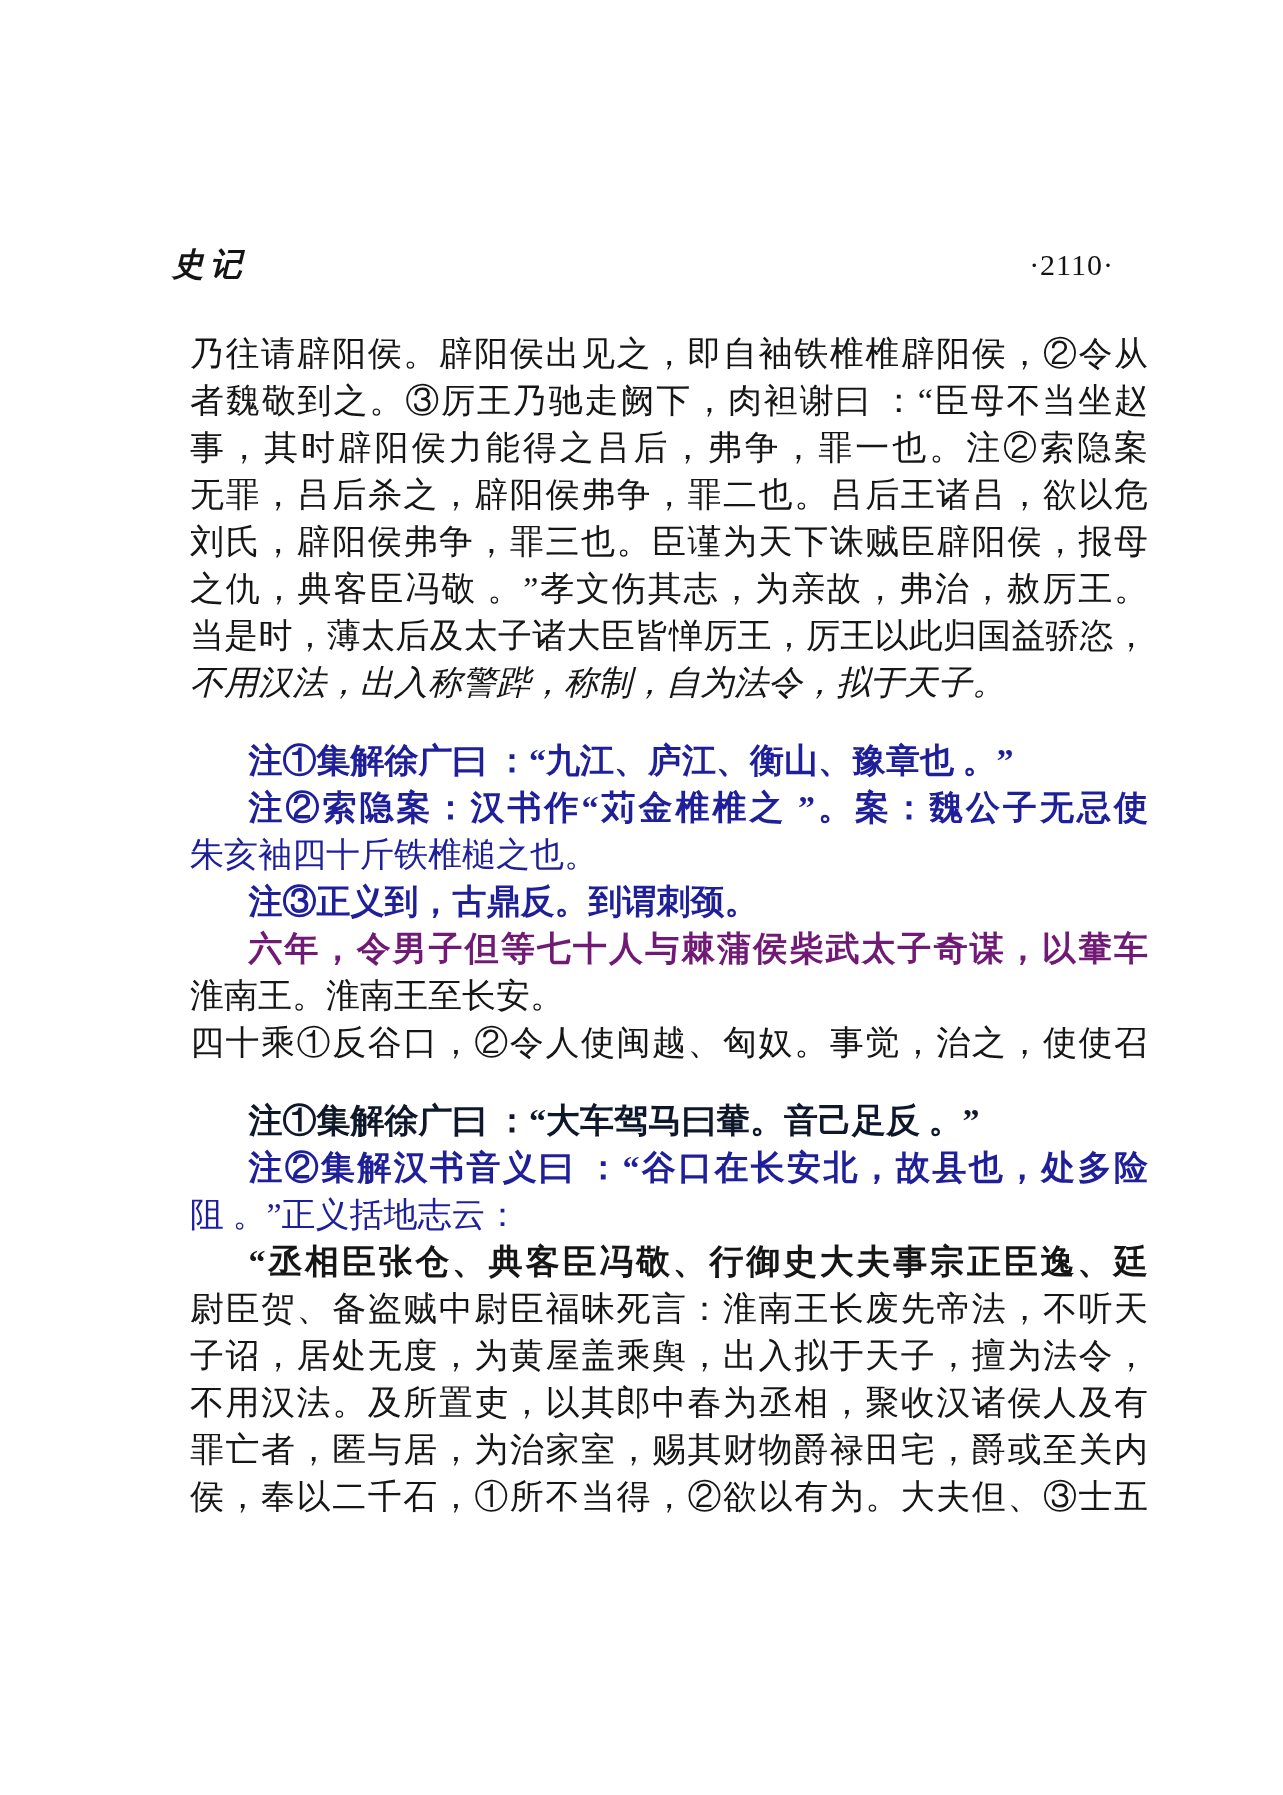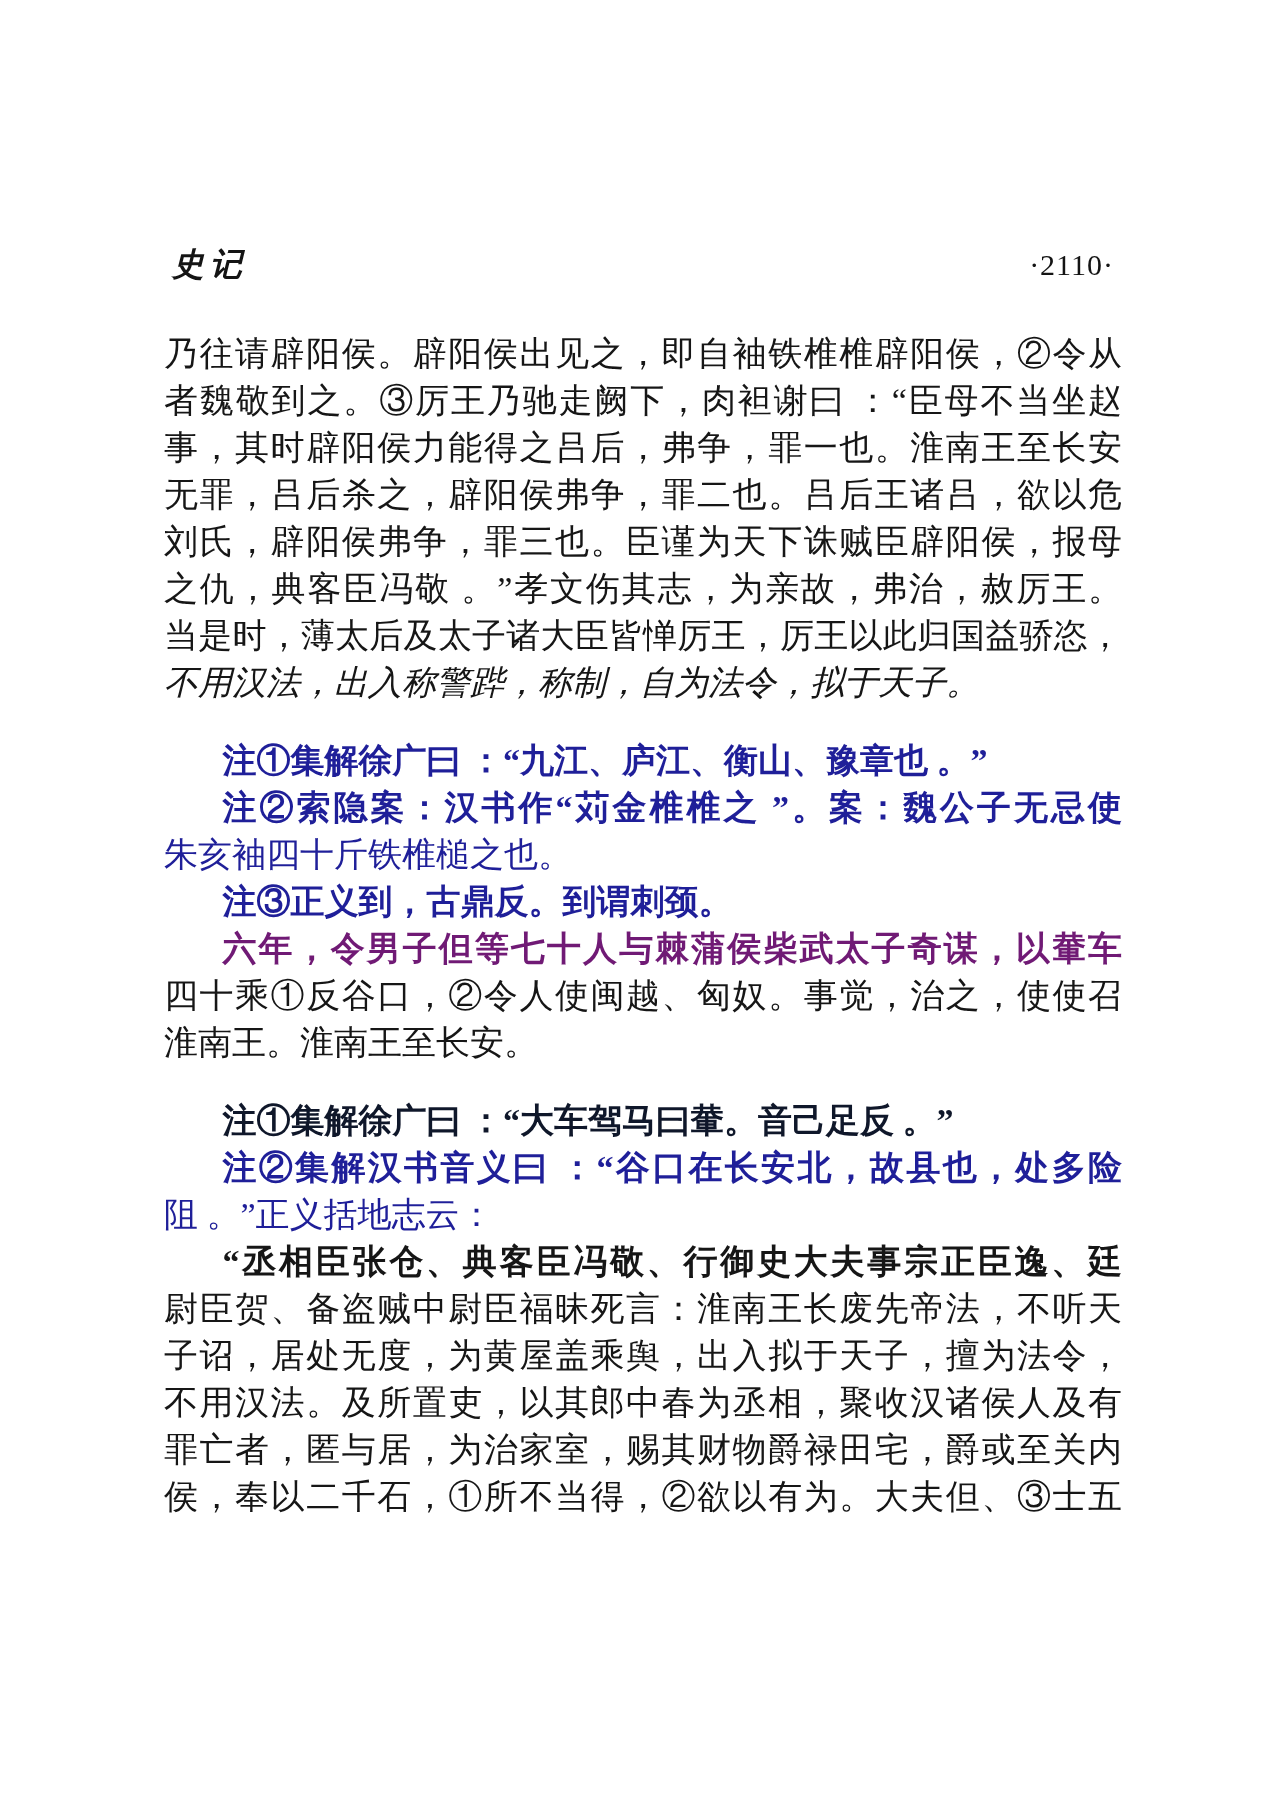--- a/index.html
+++ b/index.html
@@ -28,21 +28,21 @@
     color: #141414;
   }
   .page-number {
     font-size: 30px;
     color: #141414;
     padding-right: 16px;
     letter-spacing: 1px;
   }
   .content {
     position: absolute;
-    left: 164px;
+    left: 190px;
     top: 330px;
     width: 958px;
   }
   .line {
     font-size: 34px;
     line-height: 47px;
     height: 47px;
     white-space: normal;
     text-align: left;
     letter-spacing: 0;
@@ -58,33 +58,33 @@
 <body>
 
 <div class="page">
   <div class="header">
     <span class="book-title">史记</span>
     <span class="page-number">·2110·</span>
   </div>
   <div class="content" id="content">
       <div class="line just" style="color: rgb(22, 22, 22);">乃往请辟阳侯。辟阳侯出见之，即自袖铁椎椎辟阳侯，②令从</div>
       <div class="line just" style="color: rgb(22, 22, 22);">者魏敬到之。③厉王乃驰走阙下，肉袒谢曰 ：“臣母不当坐赵</div>
-      <div class="line just" style="color: rgb(22, 22, 22);">事，其时辟阳侯力能得之吕后，弗争，罪一也。淮南王至长安</div>
+      <div class="line just" style="color: rgb(22, 22, 22);">事，其时辟阳侯力能得之吕后，弗争，罪一也。注②索隐案</div>
       <div class="line just" style="color: rgb(22, 22, 22);">无罪，吕后杀之，辟阳侯弗争，罪二也。吕后王诸吕，欲以危</div>
       <div class="line just" style="color: rgb(22, 22, 22);">刘氏，辟阳侯弗争，罪三也。臣谨为天下诛贼臣辟阳侯，报母</div>
       <div class="line just" style="color: rgb(22, 22, 22);">之仇，典客臣冯敬 。”孝文伤其志，为亲故，弗治，赦厉王。</div>
       <div class="line just" style="color: rgb(22, 22, 22);">当是时，薄太后及太子诸大臣皆惮厉王，厉王以此归国益骄恣，</div>
       <div class="line" style="color: rgb(22, 22, 22); font-style: italic;">不用汉法，出入称警跸，称制，自为法令，拟于天子。</div>
       <div class="line ind gap" style="color: rgb(31, 31, 153);">注①集解徐广曰 ：“九江、庐江、衡山、豫章也 。”</div>
       <div class="line just ind" style="color: rgb(31, 31, 153);">注②索隐案：汉书作“苅金椎椎之 ”。案：魏公子无忌使</div>
       <div class="line" style="color: rgb(31, 31, 153);">朱亥袖四十斤铁椎槌之也。</div>
       <div class="line ind" style="color: rgb(31, 31, 153);">注③正义到，古鼎反。到谓刺颈。</div>
       <div class="line just ind" style="color: #701a75;">六年，令男子但等七十人与棘蒲侯柴武太子奇谋，以輂车</div>
+      <div class="line" style="color: rgb(22, 22, 22);">淮南王。淮南王至长安。</div>
       <div class="line just" style="color: rgb(22, 22, 22);">四十乘①反谷口，②令人使闽越、匈奴。事觉，治之，使使召</div>
-      <div class="line" style="color: rgb(22, 22, 22);">淮南王。淮南王至长安。</div>
       <div class="line ind gap" style="color: #0f172a;">注①集解徐广曰 ：“大车驾马曰輂。音己足反 。”</div>
       <div class="line just ind" style="color: rgb(31, 31, 153);">注②集解汉书音义曰 ：“谷口在长安北，故县也，处多险</div>
       <div class="line" style="color: rgb(31, 31, 153);">阻 。”正义括地志云：</div>
       <div class="line just ind" style="color: rgb(22, 22, 22);">“丞相臣张仓、典客臣冯敬、行御史大夫事宗正臣逸、廷</div>
       <div class="line just" style="color: rgb(22, 22, 22);">尉臣贺、备盗贼中尉臣福昧死言：淮南王长废先帝法，不听天</div>
       <div class="line just" style="color: rgb(22, 22, 22);">子诏，居处无度，为黄屋盖乘舆，出入拟于天子，擅为法令，</div>
       <div class="line just" style="color: rgb(22, 22, 22);">不用汉法。及所置吏，以其郎中春为丞相，聚收汉诸侯人及有</div>
       <div class="line just" style="color: rgb(22, 22, 22);">罪亡者，匿与居，为治家室，赐其财物爵禄田宅，爵或至关内</div>
       <div class="line just" style="color: rgb(22, 22, 22);">侯，奉以二千石，①所不当得，②欲以有为。大夫但、③士五</div>
     </div>

